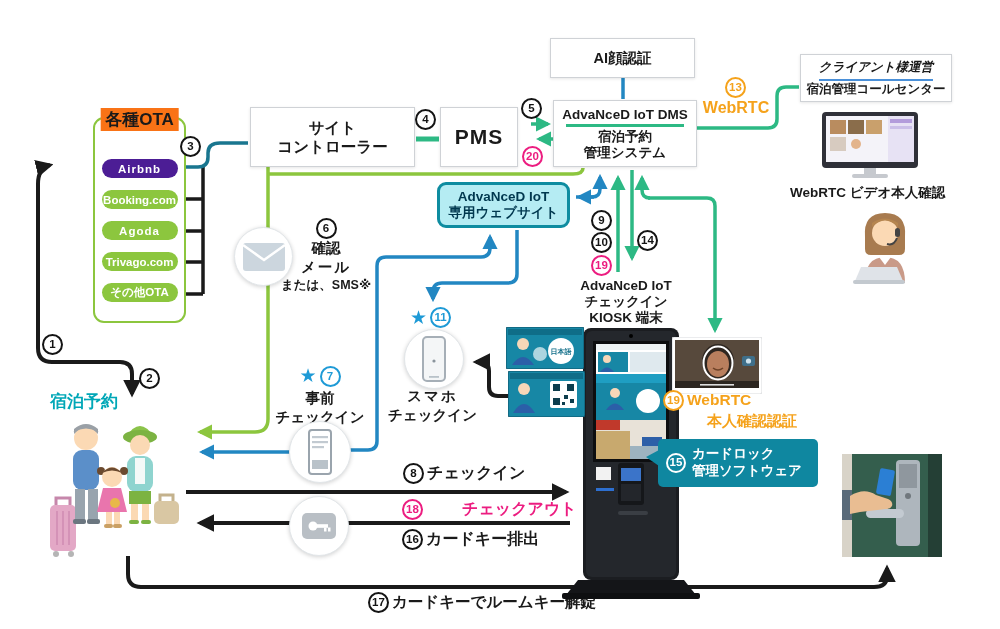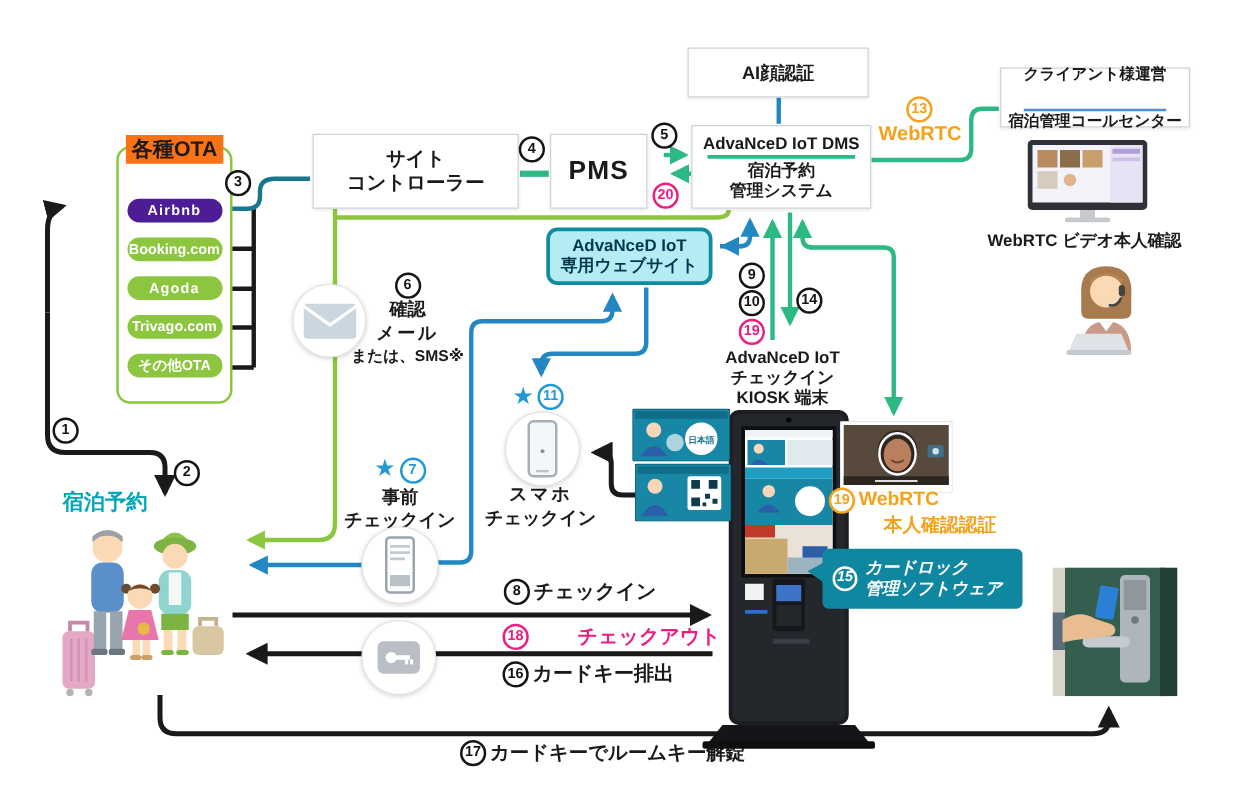--- a/index.html
+++ b/index.html
@@ -84,21 +84,21 @@
   </div>
 
   <div class="box abs" style="left:553px;top:100px;width:144px;height:67px;font-size:13.5px;line-height:1.15;">
     <span class="nowrap">AdvaNceD IoT DMS</span>
     <div style="width:118px;height:3px;background:#2db984;margin:2px 0;"></div>
     <span>宿泊予約</span>
     <span>管理システム</span>
   </div>
 
   <div class="box abs" style="left:800px;top:54px;width:152px;height:48px;font-size:12.5px;line-height:1.3;">
-    <span class="nowrap" style="border-bottom:2.5px solid #4a90d9;padding-bottom:19px;">クライアント様運営</span>
+    <span class="nowrap" style="border-bottom:2.5px solid #4a90d9;padding-bottom:4px;font-style:italic;">クライアント様運営</span>
     <span class="nowrap">宿泊管理コールセンター</span>
   </div>
 
   <div class="box abs" style="left:250px;top:107px;width:165px;height:60px;font-size:15.5px;line-height:1.25;">
     <span>サイト</span>
     <span>コントローラー</span>
   </div>
 
   <div class="box abs" style="left:440px;top:107px;width:78px;height:60px;font-size:21px;letter-spacing:1px;">
     <span>PMS</span>
@@ -334,21 +334,21 @@
   </div>
   <div class="abs" style="left:663px;top:390px;line-height:1.35;">
     <div class="row">
       <span class="cn orange">19</span>
       <span class="orange-t nowrap" style="font-size:15.5px;">WebRTC</span>
     </div>
     <div class="orange-t nowrap" style="font-size:15px;margin-left:44px;">本人確認認証</div>
   </div>
 
   <div class="abs" style="left:658px;top:439px;width:160px;height:48px;background:#0f87a0;border-radius:5px;color:#fff;
-       display:flex;align-items:center;gap:6px;padding-left:8px;box-sizing:border-box;font-style:italic;">
+       display:flex;align-items:center;gap:6px;padding-left:8px;box-sizing:border-box;">
     <div style="position:absolute;left:-12px;top:11px;width:0;height:0;border-top:7px solid transparent;border-bottom:9px solid transparent;border-right:13px solid #0f87a0;"></div>
     <span class="cn white">15</span>
     <div style="line-height:1.25;font-size:13.5px;">
       <div class="nowrap">カードロック</div>
       <div class="nowrap">管理ソフトウェア</div>
     </div>
   </div>
 
   <div class="abs" style="left:822px;top:112px;">
     <svg width="96" height="66" viewBox="0 0 96 66">

